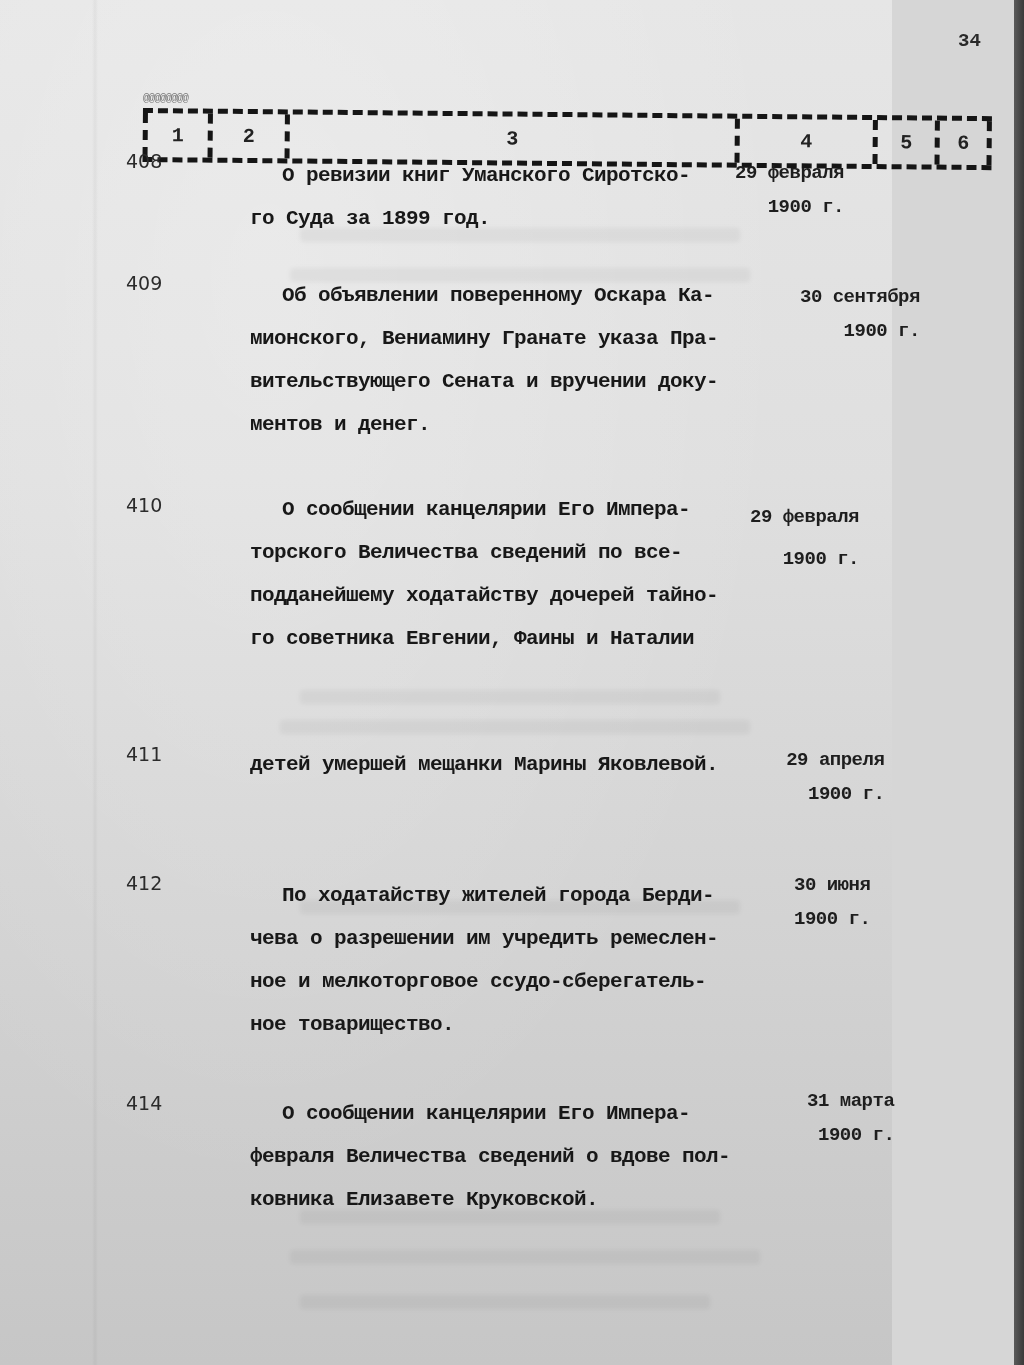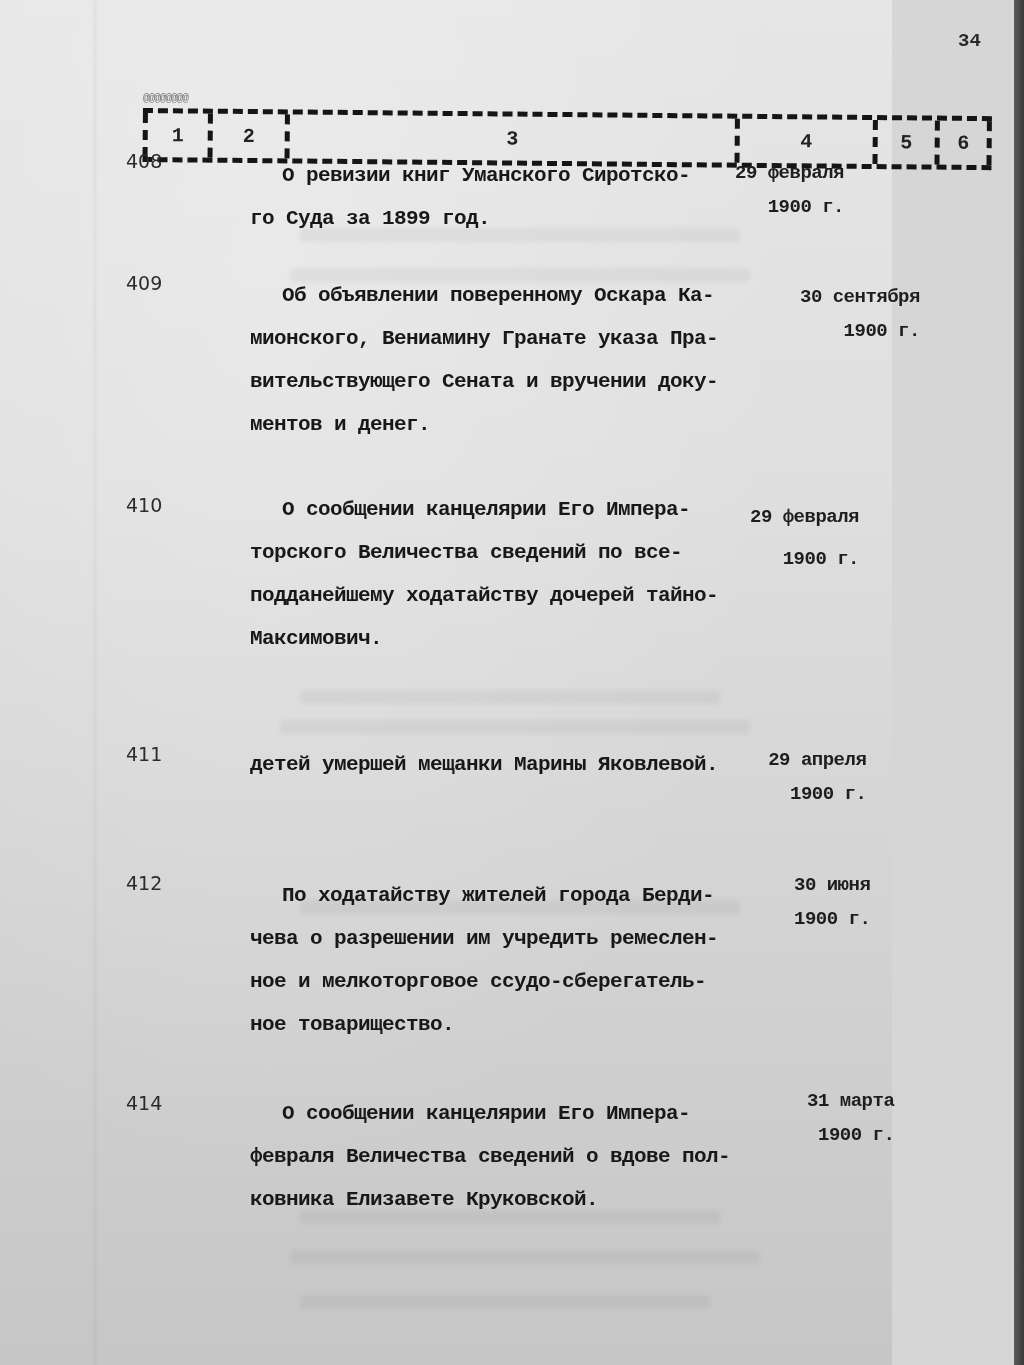--- a/index.html
+++ b/index.html
@@ -118,34 +118,34 @@
       <span class="date-year">1900 г.</span>
     </div>
   </div>
 
   <div class="entry" style="top:494px;">
     <div class="entry-num" style="top:0px;">410</div>
     <div class="entry-text" style="top:-6px;">
       <span class="line first">О сообщении канцелярии Его Импера-</span>
       <span class="line">торского Величества сведений по все-</span>
       <span class="line">подданейшему ходатайству дочерей тайно-</span>
-      <span class="line">Максимович.</span>
+      <span class="line">го советника Евгении, Фаины и Наталии</span>
     </div>
     <div class="entry-date" style="left:750px;top:2px;line-height:42px;">
       <span>29 февраля</span>
       <span class="date-year" style="padding-left:26px;">1900 г.</span>
     </div>
   </div>
 
   <div class="entry" style="top:743px;">
     <div class="entry-num" style="top:0px;">411</div>
     <div class="entry-text" style="top:0px;">
       <span class="line">детей умершей мещанки Марины Яковлевой.</span>
     </div>
-    <div class="entry-date" style="left:764px;top:0px;">
+    <div class="entry-date" style="left:782px;top:0px;">
       <span>29 апреля</span>
       <span class="date-year" style="padding-left:26px;">1900 г.</span>
     </div>
   </div>
 
   <div class="entry" style="top:872px;">
     <div class="entry-num" style="top:0px;">412</div>
     <div class="entry-text" style="top:2px;">
       <span class="line first">По ходатайству жителей города Берди-</span>
       <span class="line">чева о разрешении им учредить ремеслен-</span>

